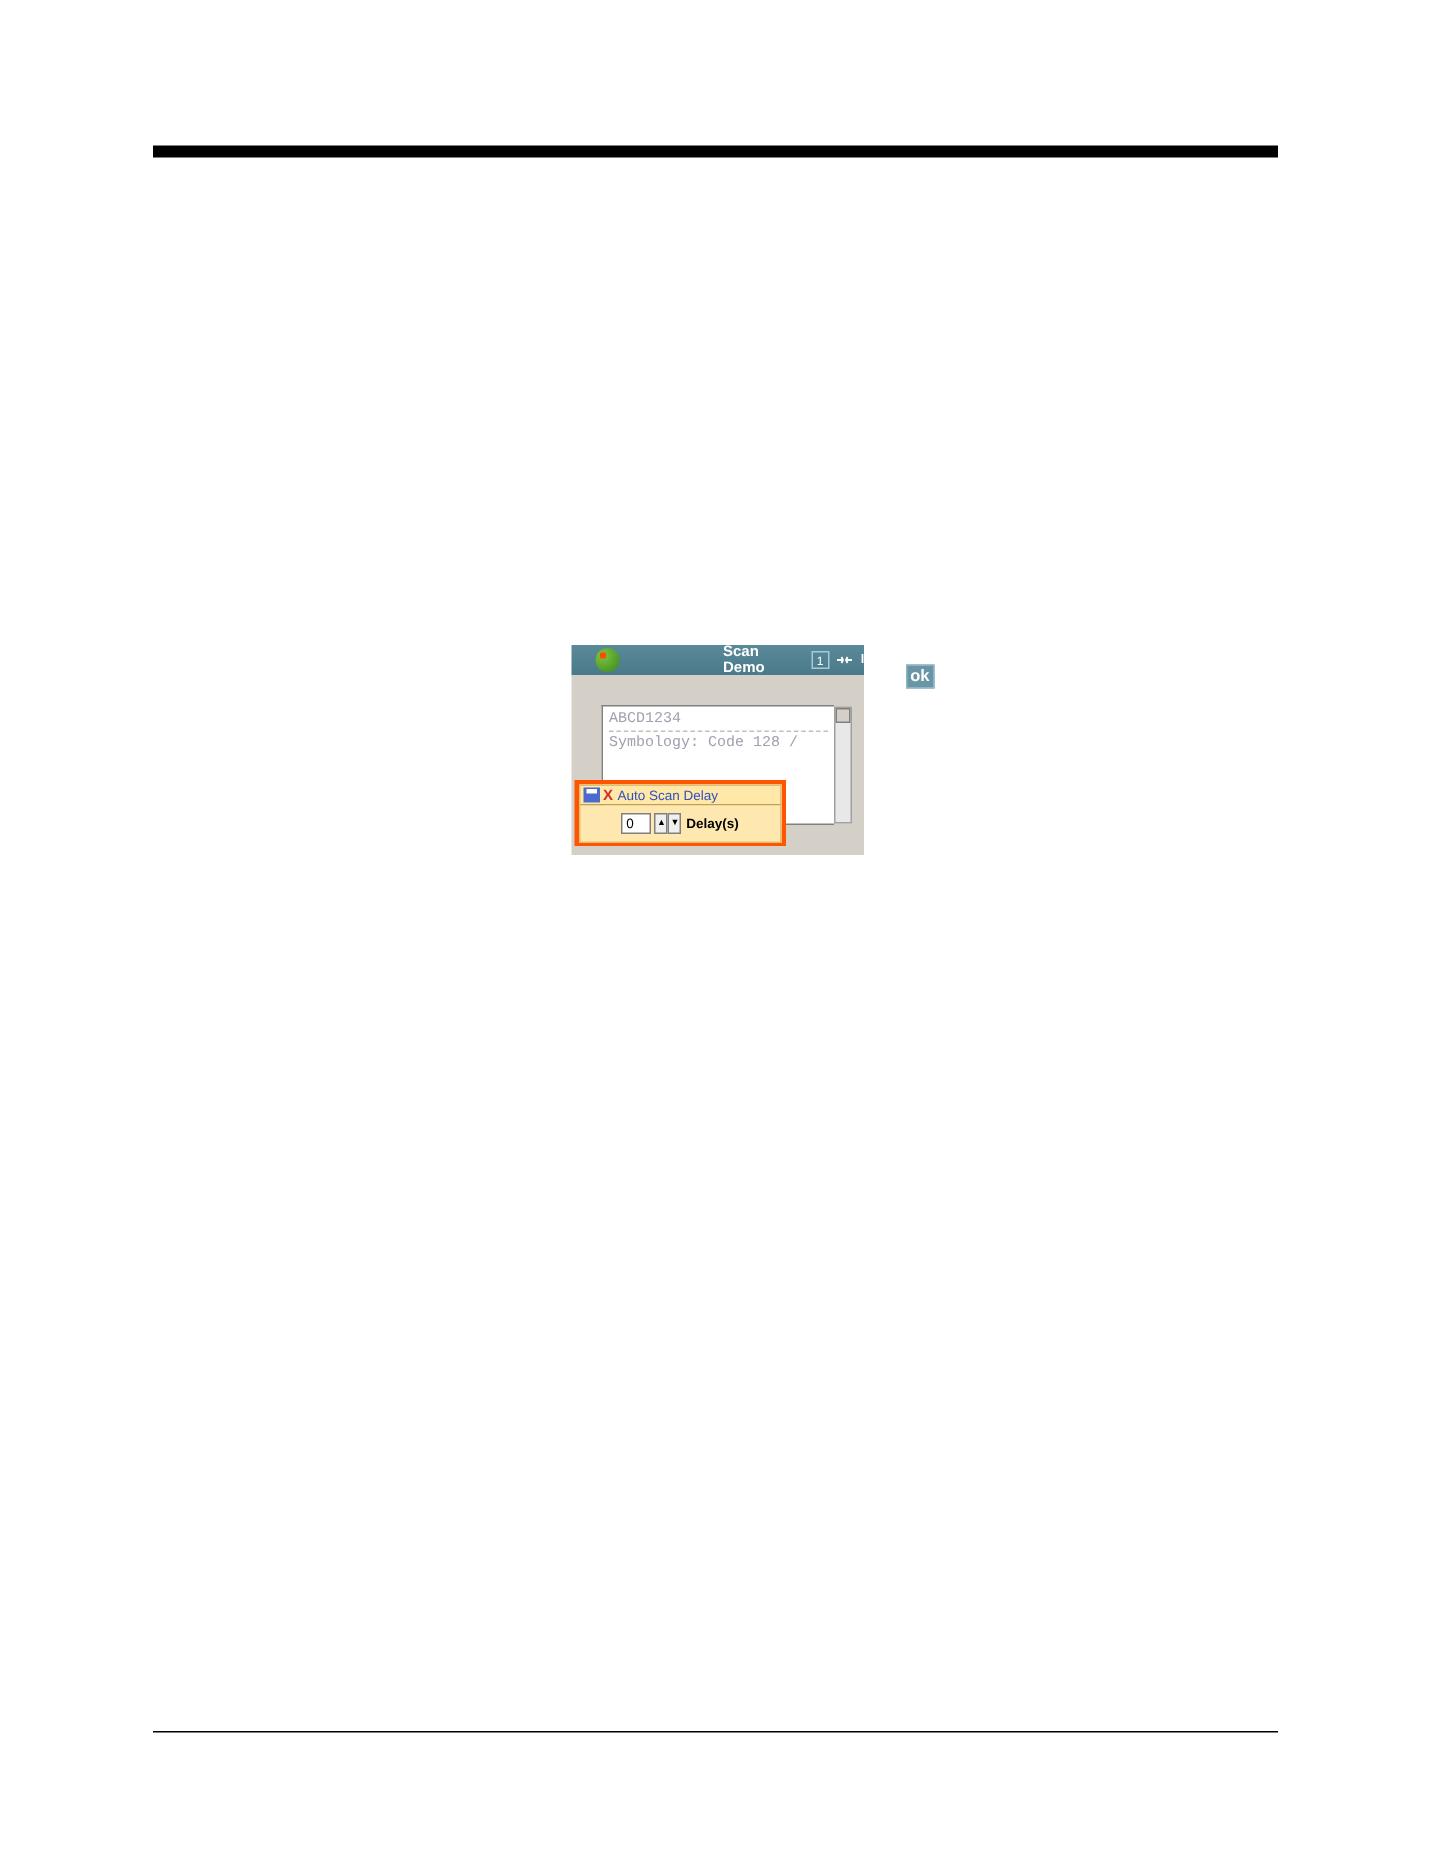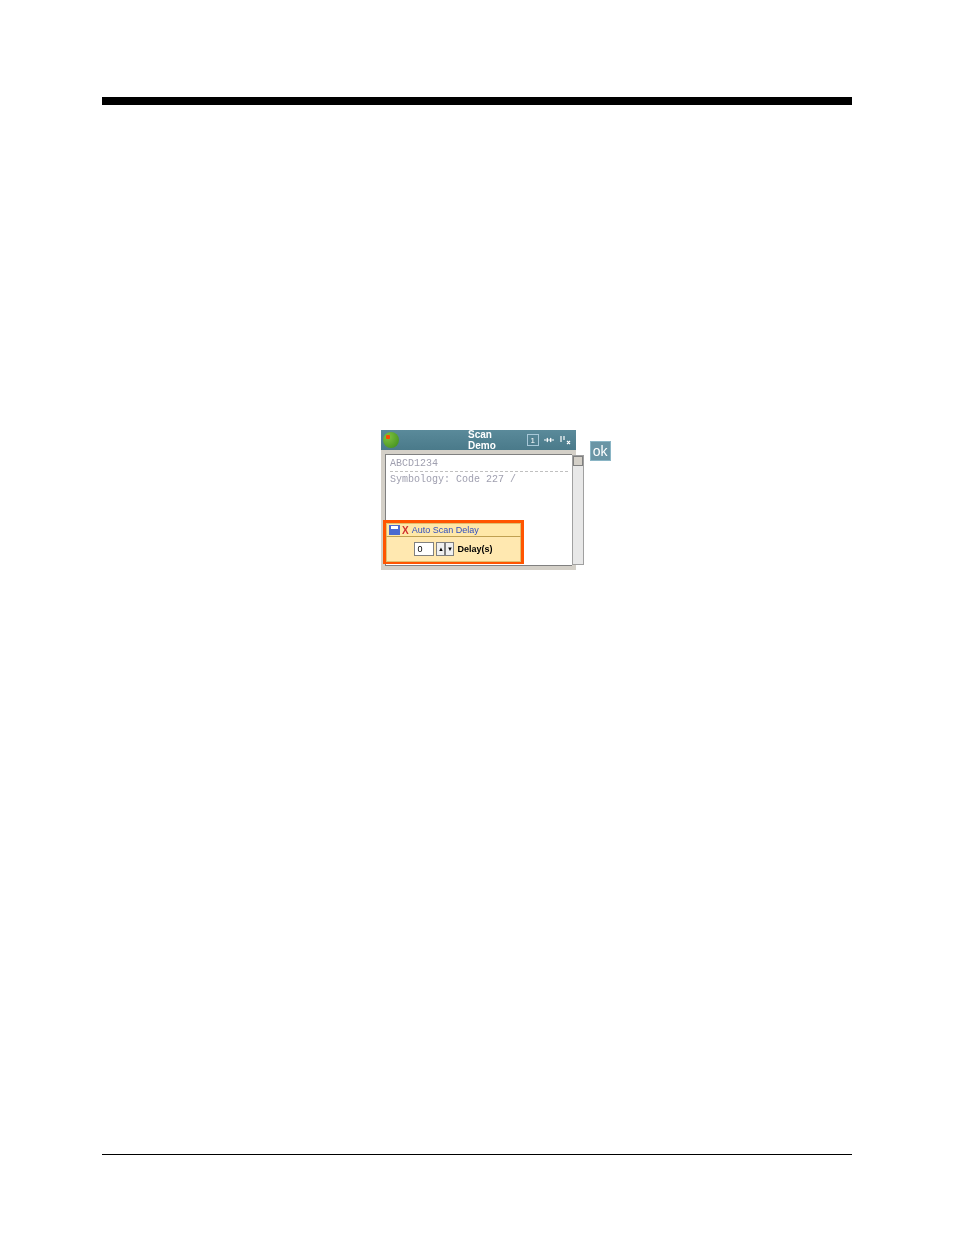--- a/index.html
+++ b/index.html
@@ -38,21 +38,21 @@
       height: 140px;
       background: #ffffff;
     }
     .titlebar {
       display: flex;
       align-items: center;
       height: 20px;
       background: linear-gradient(to bottom, #5a8a9a 0%, #4a7a8a 100%);
       color: #ffffff;
       font-size: 10px;
-      padding: 0 2px;
+      padding: 0 16px;
       gap: 30px;
     }
     .start-icon {
       width: 16px;
       height: 16px;
       background: radial-gradient(circle at 30% 30%, #7fc241, #3a8a1a);
       border-radius: 50%;
       margin-right: 3px;
       position: relative;
       flex-shrink: 0;
@@ -97,29 +97,29 @@
       height: 12px;
       display: flex;
       align-items: center;
       justify-content: center;
       font-size: 8px;
     }
     .ok-button {
       background: #6a95a5;
       border: 1px solid #8ab5c5;
       padding: 1px 2px;
-      font-size: 14px;
-      font-weight: normal;
+      font-size: 11px;
+      font-weight: bold;
       color: #ffffff;
       margin-top: 21px;
     }
     .app-body {
       background: #d4d0c8;
       height: 120px;
-      padding: 4px;
+      padding: 20px;
       position: relative;
     }
     .content-panel {
       background: #ffffff;
       border: 1px solid #808080;
       border-right: none;
       height: 100%;
       padding: 3px 4px;
       position: relative;
       font-family: 'Courier New', monospace;
@@ -277,21 +277,21 @@
         </svg>
       </div>
       <div class="ok-button">ok</div>
     </div>
   </div>
 
   <div class="app-body">
     <div class="content-panel">
       <div>ABCD1234</div>
       <div class="divider-line"></div>
-      <div>Symbology: Code 227 /</div>
+      <div>Symbology: Code 128 /</div>
       <div class="scrollbar-track">
         <div class="scrollbar-thumb"></div>
       </div>
     </div>
 
     <div class="popup-highlight"></div>
 
     <div class="popup-window">
       <div class="popup-titlebar">
         <div class="save-icon"></div>

